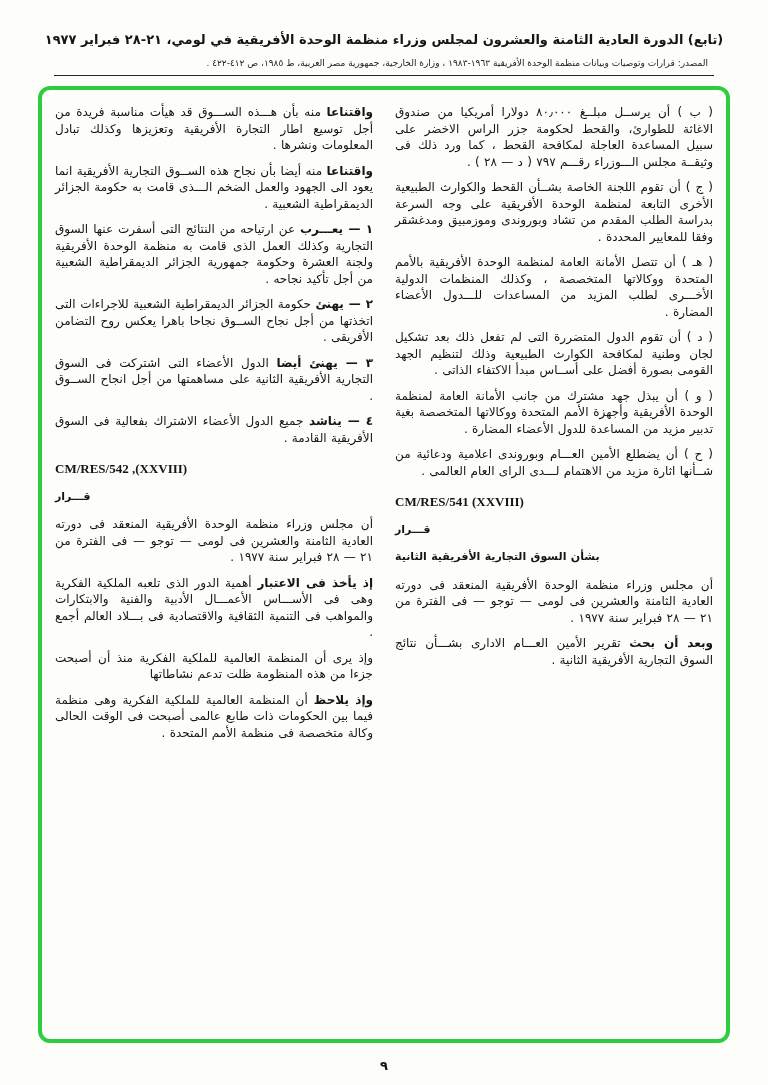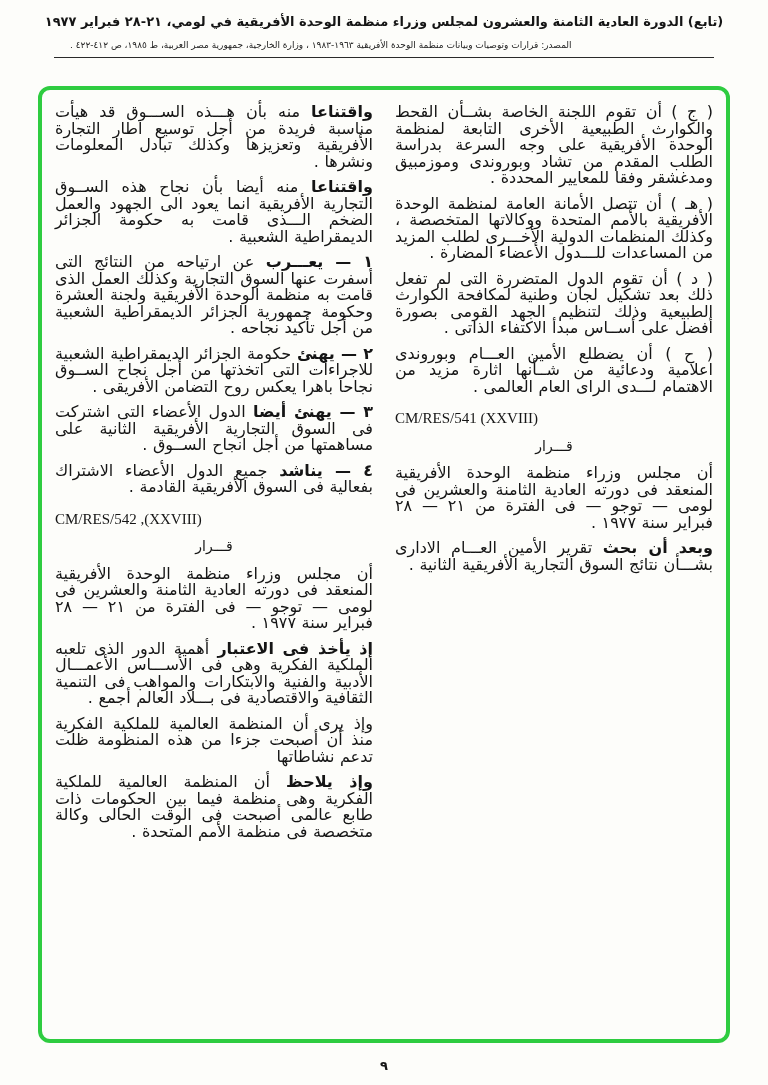--- a/index.html
+++ b/index.html
@@ -7,31 +7,31 @@
   .page {
     position: relative;
     width: 768px;
     height: 1085px;
     margin: 0 auto;
     background: #fdfdfa;
     color: #151515;
     font-family: "DejaVu Sans", sans-serif;
     overflow: hidden;
   }
-  .header { padding-top: 14px; direction: rtl; }
+  .header { padding-top: 32px; direction: rtl; }
   .title {
     text-align: center;
     font-size: 13px;
     font-weight: bold;
     padding: 0 40px;
   }
   .source {
     margin-top: 11px;
     padding: 0 60px 0 70px;
-    text-align: left;
+    text-align: right;
     font-size: 9px;
     color: #222;
   }
   .divider {
     margin: 7px 54px 0 54px;
     border-top: 1.5px solid #2a2a2a;
   }
   .frame {
     position: absolute;
     left: 38px;
@@ -45,40 +45,40 @@
     background: #fdfdfa;
   }
   .columns {
     display: flex;
     direction: rtl;
     gap: 22px;
     height: 100%;
   }
   .column { flex: 1 1 0; min-width: 0; direction: rtl; }
   .para {
-    font-size: 16px;
+    font-size: 12px;
     line-height: 16.5px;
     text-align: justify;
     margin-bottom: 9px;
     word-spacing: 0.5px;
   }
   .para b { font-weight: bold; }
   .para.latin {
     direction: ltr;
     text-align: left;
     font-family: "Liberation Serif", serif;
-    font-size: 15px;
-    font-weight: normal;
+    font-size: 13px;
+    font-weight: bold;
     margin: 15px 0 11px 0;
     word-spacing: normal;
   }
   .para.center {
-    text-align: center;
-    font-weight: normal;
-    font-size: 14px;
+    text-align: left;
+    font-weight: bold;
+    font-size: 11px;
     white-space: pre-line;
     margin: 9px 0 11px 0;
   }
   .page-number {
     position: absolute;
     left: 0;
     right: 0;
     bottom: 12px;
     text-align: center;
     font-size: 13px;
@@ -92,26 +92,29 @@
 
   <div class="header">
     <div class="title">(تابع) الدورة العادية الثامنة والعشرون لمجلس وزراء منظمة الوحدة الأفريقية في لومي، ٢١-٢٨ فبراير ١٩٧٧</div>
     <div class="source">المصدر: قرارات وتوصيات وبيانات منظمة الوحدة الأفريقية ١٩٦٣-١٩٨٣ ، وزارة الخارجية، جمهورية مصر العربية، ط ١٩٨٥، ص ٤١٢-٤٢٢ .</div>
     <div class="divider"></div>
   </div>
 
   <div class="frame" style="border-color: rgb(46, 204, 64);">
     <div class="columns">
       <div class="column">
+          <p class="para body">( ب ) أن يرســل مبلــغ ٨٠٫٠٠٠ دولارا أمريكيا من صندوق الاغاثة للطوارئ، والقحط لحكومة جزر الراس الاخضر على سبيل المساعدة العاجلة لمكافحة القحط ، كما ورد ذلك فى وثيقــة مجلس الـــوزراء رقـــم ٧٩٧ ( د — ٢٨ ) .</p>
           <p class="para body">( ج ) أن تقوم اللجنة الخاصة بشــأن القحط والكوارث الطبيعية الأخرى التابعة لمنظمة الوحدة الأفريقية على وجه السرعة بدراسة الطلب المقدم من تشاد وبوروندى وموزمبيق ومدغشقر وفقا للمعايير المحددة .</p>
           <p class="para body">( هـ ) أن تتصل الأمانة العامة لمنظمة الوحدة الأفريقية بالأمم المتحدة ووكالاتها المتخصصة ، وكذلك المنظمات الدولية الأخـــرى لطلب المزيد من المساعدات للـــدول الأعضاء المضارة .</p>
           <p class="para body">( د ) أن تقوم الدول المتضررة التى لم تفعل ذلك بعد تشكيل لجان وطنية لمكافحة الكوارث الطبيعية وذلك لتنظيم الجهد القومى بصورة أفضل على أســاس مبدأ الاكتفاء الذاتى .</p>
+          <p class="para body">( و ) أن يبذل جهد مشترك من جانب الأمانة العامة لمنظمة الوحدة الأفريقية وأجهزة الأمم المتحدة ووكالاتها المتخصصة بغية تدبير مزيد من المساعدة للدول الأعضاء المضارة .</p>
           <p class="para body">( ح ) أن يضطلع الأمين العـــام وبوروندى اعلامية ودعائية من شــأنها اثارة مزيد من الاهتمام لـــدى الراى العام العالمى .</p>
           <p class="para latin">CM/RES/541 (XXVIII)</p>
           <p class="para center">قـــرار</p>
+          <p class="para center">بشأن السوق التجارية الأفريقية الثانية</p>
           <p class="para body">أن مجلس وزراء منظمة الوحدة الأفريقية المنعقد فى دورته العادية الثامنة والعشرين فى لومى — توجو — فى الفترة من ٢١ — ٢٨ فبراير سنة ١٩٧٧ .</p>
           <p class="para body"><b>وبعد أن بحث</b> تقرير الأمين العـــام الادارى بشـــأن نتائج السوق التجارية الأفريقية الثانية .</p>
         </div>
       <div class="column">
           <p class="para body"><b>واقتناعا</b> منه بأن هـــذه الســـوق قد هيأت مناسبة فريدة من أجل توسيع اطار التجارة الأفريقية وتعزيزها وكذلك تبادل المعلومات ونشرها .</p>
           <p class="para body"><b>واقتناعا</b> منه أيضا بأن نجاح هذه الســوق التجارية الأفريقية انما يعود الى الجهود والعمل الضخم الـــذى قامت به حكومة الجزائر الديمقراطية الشعبية .</p>
           <p class="para body"><b>١ — يعـــرب</b> عن ارتياحه من النتائج التى أسفرت عنها السوق التجارية وكذلك العمل الذى قامت به منظمة الوحدة الأفريقية ولجنة العشرة وحكومة جمهورية الجزائر الديمقراطية الشعبية من أجل تأكيد نجاحه .</p>
           <p class="para body"><b>٢ — يهنئ</b> حكومة الجزائر الديمقراطية الشعبية للاجراءات التى اتخذتها من أجل نجاح الســوق نجاحا باهرا يعكس روح التضامن الأفريقى .</p>
           <p class="para body"><b>٣ — يهنئ أيضا</b> الدول الأعضاء التى اشتركت فى السوق التجارية الأفريقية الثانية على مساهمتها من أجل انجاح الســوق .</p>
           <p class="para body"><b>٤ — يناشد</b> جميع الدول الأعضاء الاشتراك بفعالية فى السوق الأفريقية القادمة .</p>

